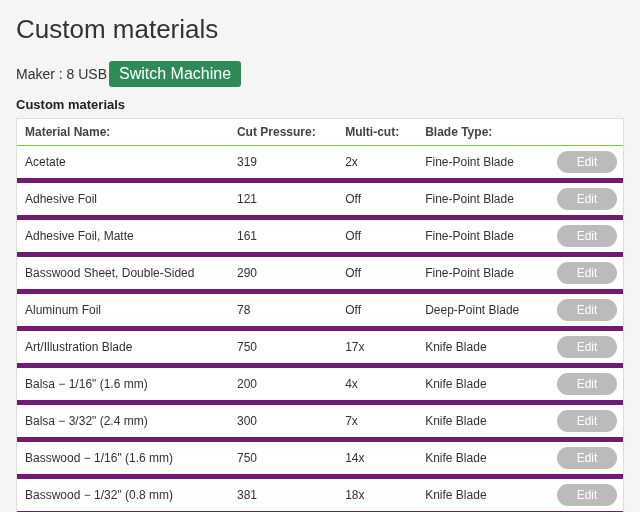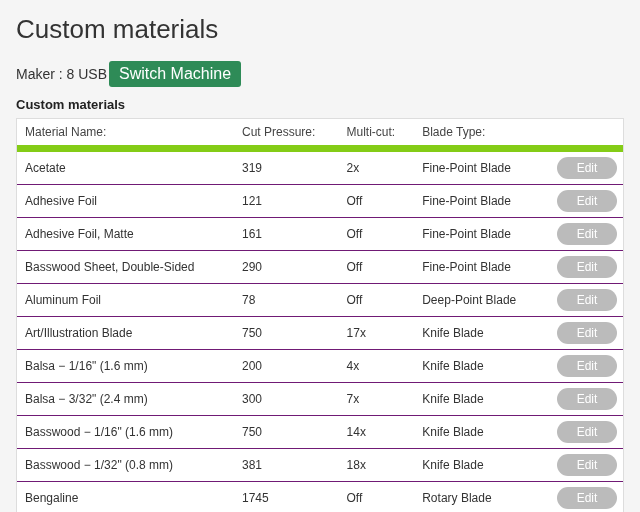--- a/index.html
+++ b/index.html
@@ -53,27 +53,27 @@
     table {
       width: 100%;
       border-collapse: collapse;
     }
     thead tr {
       background: #fff;
     }
     thead th {
       text-align: left;
       padding: 6px 8px;
-      font-weight: normal;
+      font-weight: bold;
       color: #444;
       font-size: 12px;
-      border-bottom: 7px solid #84cc16;
+      border-bottom: 1px solid #84cc16;
     }
     tbody tr {
-      border-bottom: 1px solid #701a75;
+      border-bottom: 5px solid #701a75;
     }
     tbody tr:last-child {
       border-bottom: none;
     }
     tbody td {
       padding: 5px 8px;
       font-size: 12px;
       color: #333;
     }
     .edit-col {

